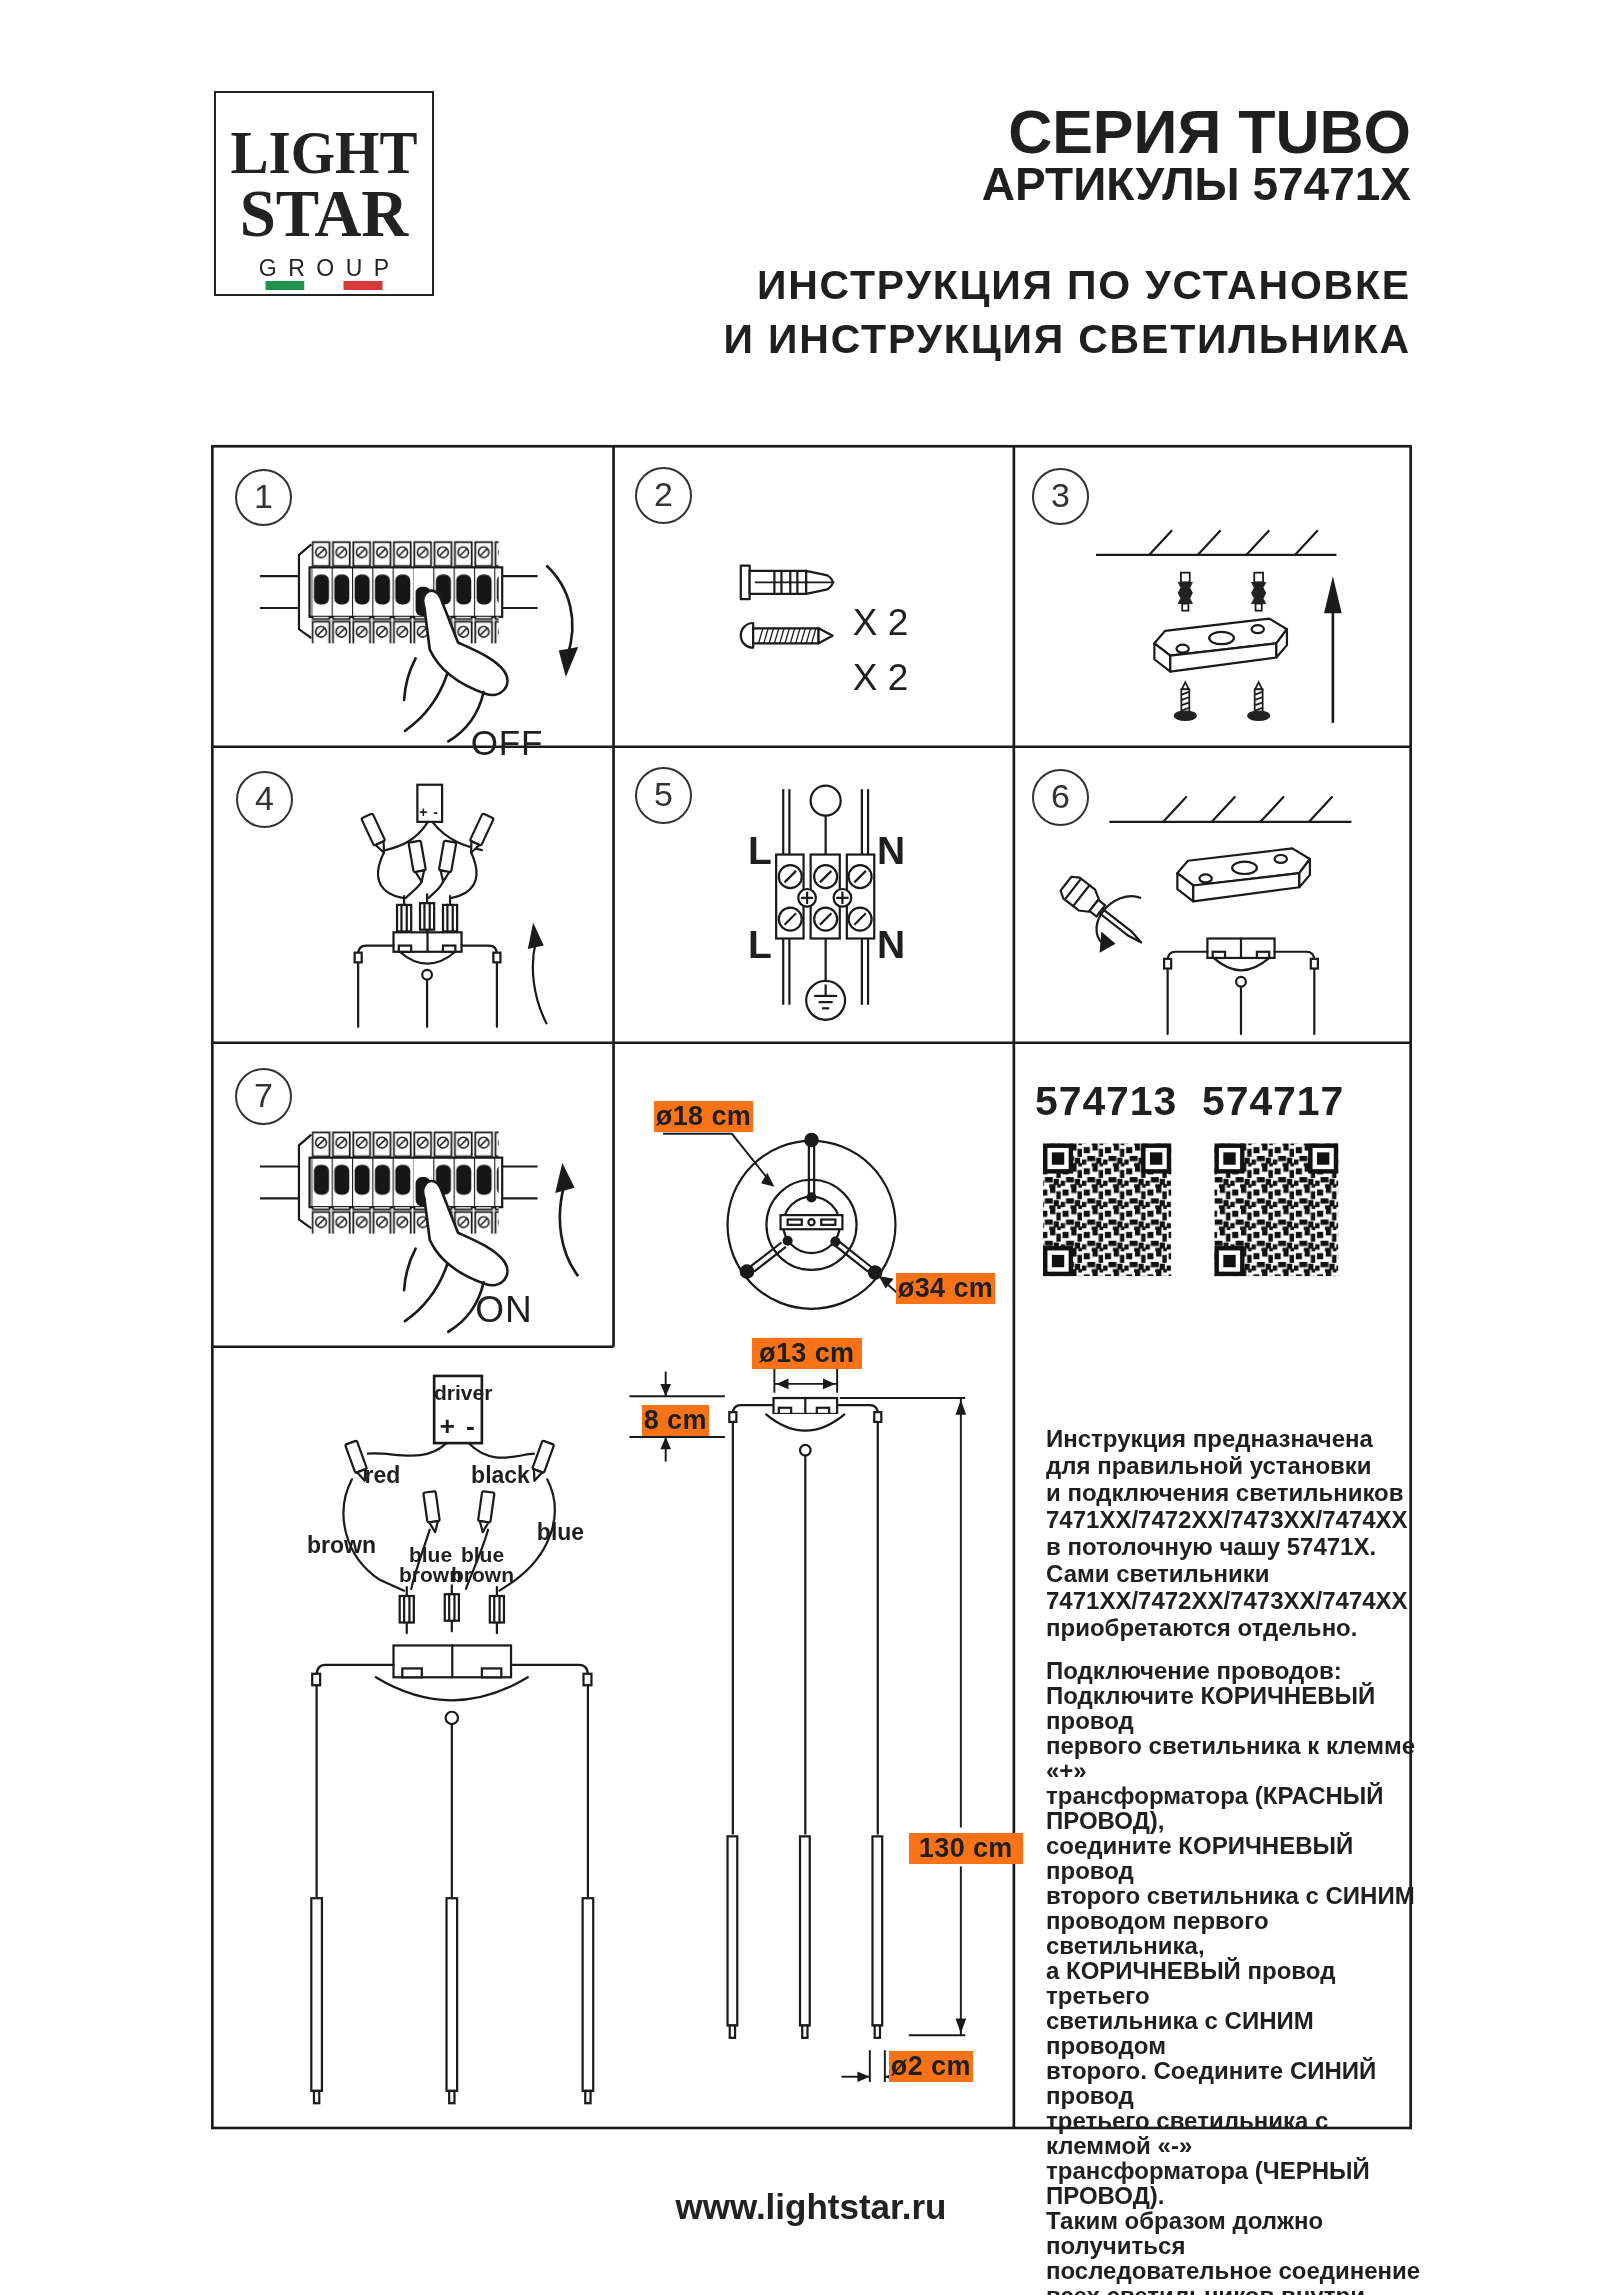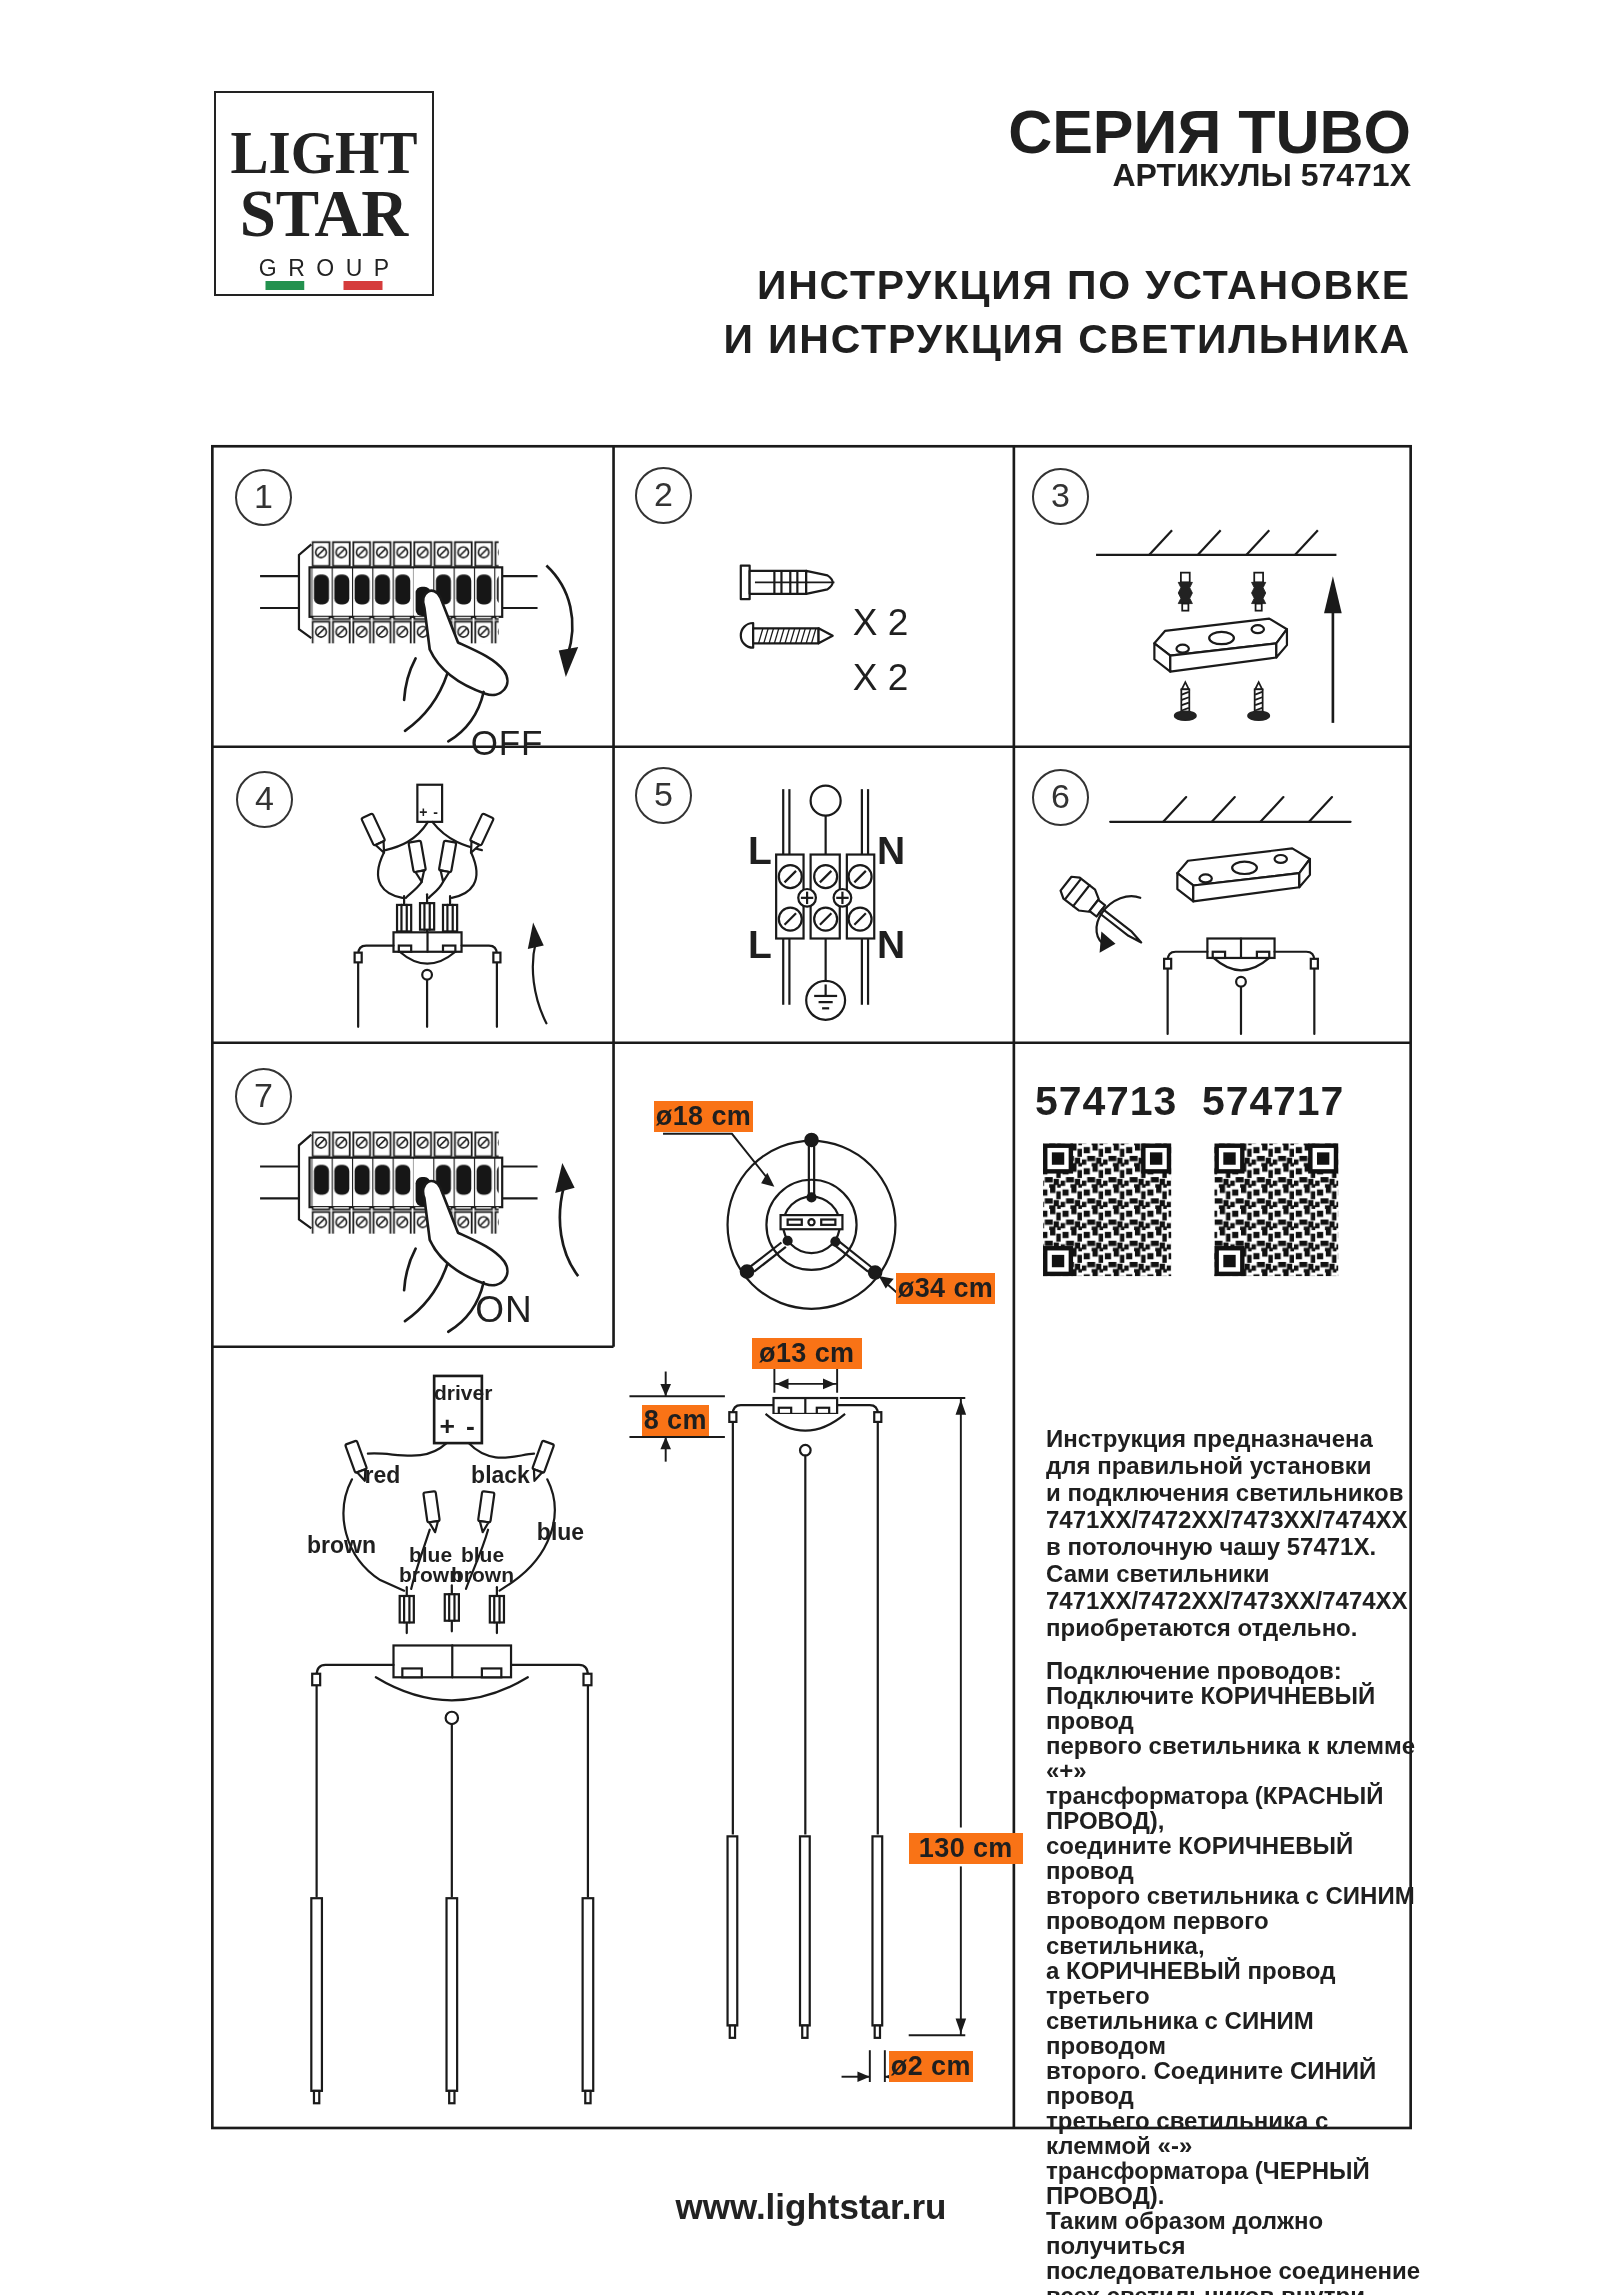--- a/index.html
+++ b/index.html
@@ -18,21 +18,21 @@
              font-family:"Liberation Serif",serif;font-weight:700;font-size:65px;line-height:1;
              transform:scaleY(1.05);}
   .logo-group{position:absolute;top:162px;width:100%;text-align:center;
               font-weight:400;font-size:23px;letter-spacing:11.5px;text-indent:11.5px;}
   .logo-flag{position:absolute;top:188px;left:50%;transform:translateX(-50%);width:117px;height:8.8px;
              display:flex;}
   .logo-flag span{flex:1;height:100%;}
   
   .h-right{position:absolute;right:212px;text-align:right;font-weight:700;z-index:3;}
   .series{top:97px;font-size:61px;letter-spacing:0px;}
-  .articles{top:157px;font-size:32px;margin-left:30px;}
+  .articles{top:157px;font-size:46px;margin-left:30px;}
   .instr1{top:262px;font-size:41px;letter-spacing:1.8px;}
   .instr2{top:316px;font-size:41px;letter-spacing:1.8px;}
   
   .step-num{position:absolute;width:57px;height:57px;border:2.7px solid #333;border-radius:50%;
             box-sizing:border-box;text-align:center;line-height:51px;font-size:34px;color:#333;
             background:#fff;z-index:3;}
   
   .dim{font-weight:600;font-size:27px;letter-spacing:0.4px;background:#f97316;padding:0 1.8px;}
   .switch-label{font-weight:400;font-size:35px;letter-spacing:0.9px;}
   .qty{font-weight:400;font-size:37px;margin-top:40px;}

